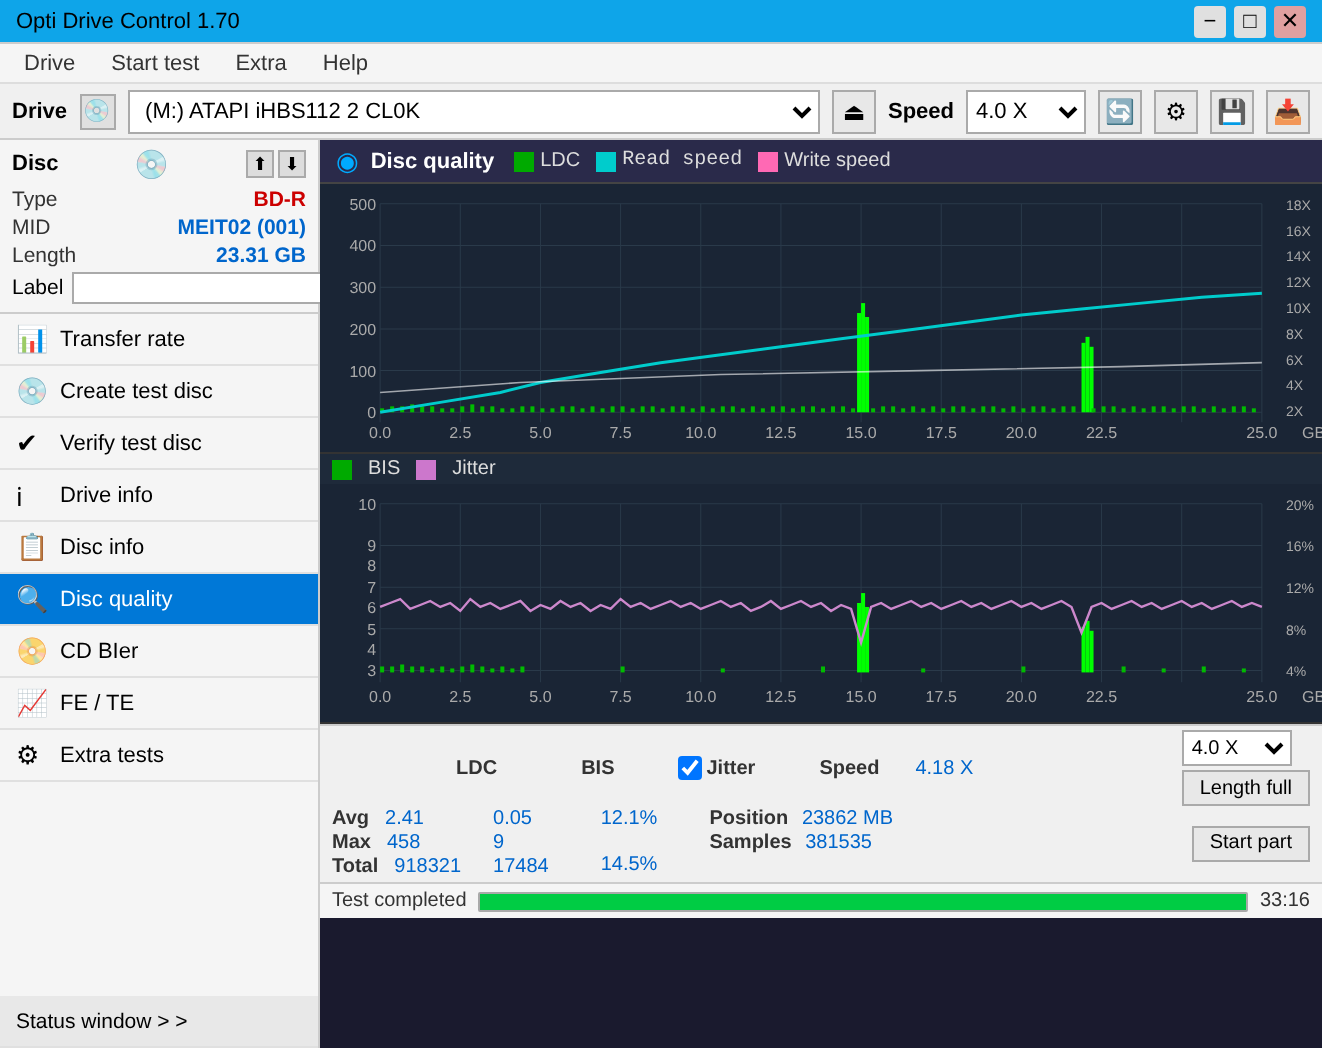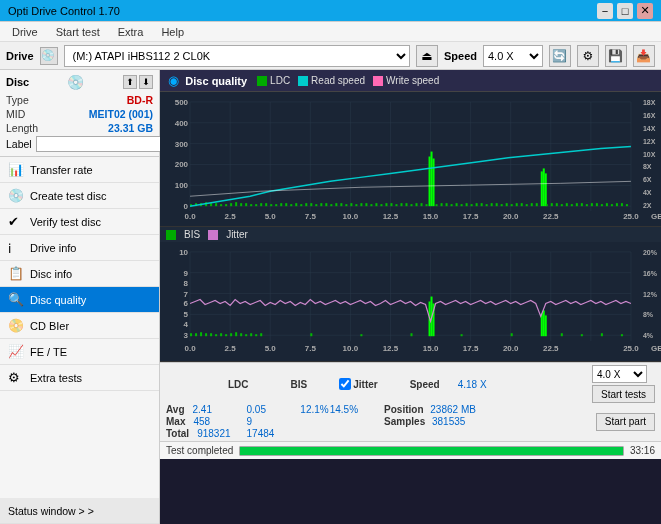--- a/index.html
+++ b/index.html
@@ -178,21 +178,20 @@
       margin-left: 4px;
     }
     .legend-item { display: flex; align-items: center; gap: 3px; font-size: 10px; }
     .legend-dot { width: 10px; height: 10px; }
     .legend-ldc { background: #00aa00; }
     
     .chart-area {
       position: relative;
       background: #e5e5e5;
       border-bottom: 1px solid #333;
-      font-weight: bold;
     }
     .chart-top { height: 135px; }
     .chart-bottom { height: 120px; }
     
     .chart-svg { width: 100%; height: 100%; }
     
     #stats-bar {
       background: #f0f0f0;
       border-top: 1px solid #ccc;
       padding: 2px 6px;
@@ -379,21 +378,21 @@
     <div id="dq-header">
       <span style="color:#00aaff;font-size:13px;">◉</span>
       <span class="dq-title">Disc quality</span>
       <div id="dq-legend">
         <div class="legend-item">
           <div class="legend-dot legend-ldc"></div>
           <span class="legend-text" style="color:#ddd;">LDC</span>
         </div>
         <div class="legend-item">
           <div class="legend-dot" style="background:#00cccc;"></div>
-          <span class="legend-text" style="color:#ddd;">Read speed</span>
+          <span class="legend-text" style="color:#ddd;font-family:Liberation Mono, monospace;">Read speed</span>
         </div>
         <div class="legend-item">
           <div class="legend-dot" style="background:#ff69b4;"></div>
           <span class="legend-text" style="color:#ddd;text-align:right;">Write speed</span>
         </div>
       </div>
     </div>
 
     <div class="chart-area chart-top">
       <svg class="chart-svg" viewBox="0 0 500 135" preserveAspectRatio="none">
@@ -663,21 +662,21 @@
         <div class="stat-group" style="margin-left:20px;">
           <span class="stat-label">Speed</span>
         </div>
         <div class="stat-group" style="margin-left:6px;">
           <span class="stat-val">4.18 X</span>
         </div>
         <div style="margin-left:auto;display:flex;flex-direction:column;gap:2px;">
           <select id="speed-select">
             <option>4.0 X</option>
           </select>
-          <button class="start-btn">Start tests</button>
+          <button class="start-btn">Length full</button>
         </div>
       </div>
       <div id="stats-row2">
         <div style="display:flex;gap:16px;flex:1;">
           <div style="display:flex;flex-direction:column;gap:1px;">
             <div class="stat-group">
               <span class="stat-label" style="margin-right:4px;">Avg</span>
               <span class="stat-val">2.41</span>
             </div>
             <div class="stat-group">
@@ -687,21 +686,21 @@
             <div class="stat-group">
               <span class="stat-label" style="margin-right:4px;">Total</span>
               <span class="stat-val">918321</span>
             </div>
           </div>
           <div style="display:flex;flex-direction:column;gap:1px;">
             <span class="stat-val">0.05</span>
             <span class="stat-val">9</span>
             <span class="stat-val">17484</span>
           </div>
-          <div style="display:flex;flex-direction:row;gap:1px;margin-left:10px;">
+          <div style="display:flex;flex-direction:column;gap:12px;margin-left:10px;">
             <span class="stat-val">12.1%</span>
             <span class="stat-val">14.5%</span>
           </div>
           <div style="display:flex;flex-direction:column;gap:1px;margin-left:10px;">
             <div>
               <span class="stat-label" style="margin-right:4px;">Position</span>
               <span class="stat-val">23862 MB</span>
             </div>
             <div>
               <span class="stat-label" style="margin-right:4px;">Samples</span>

